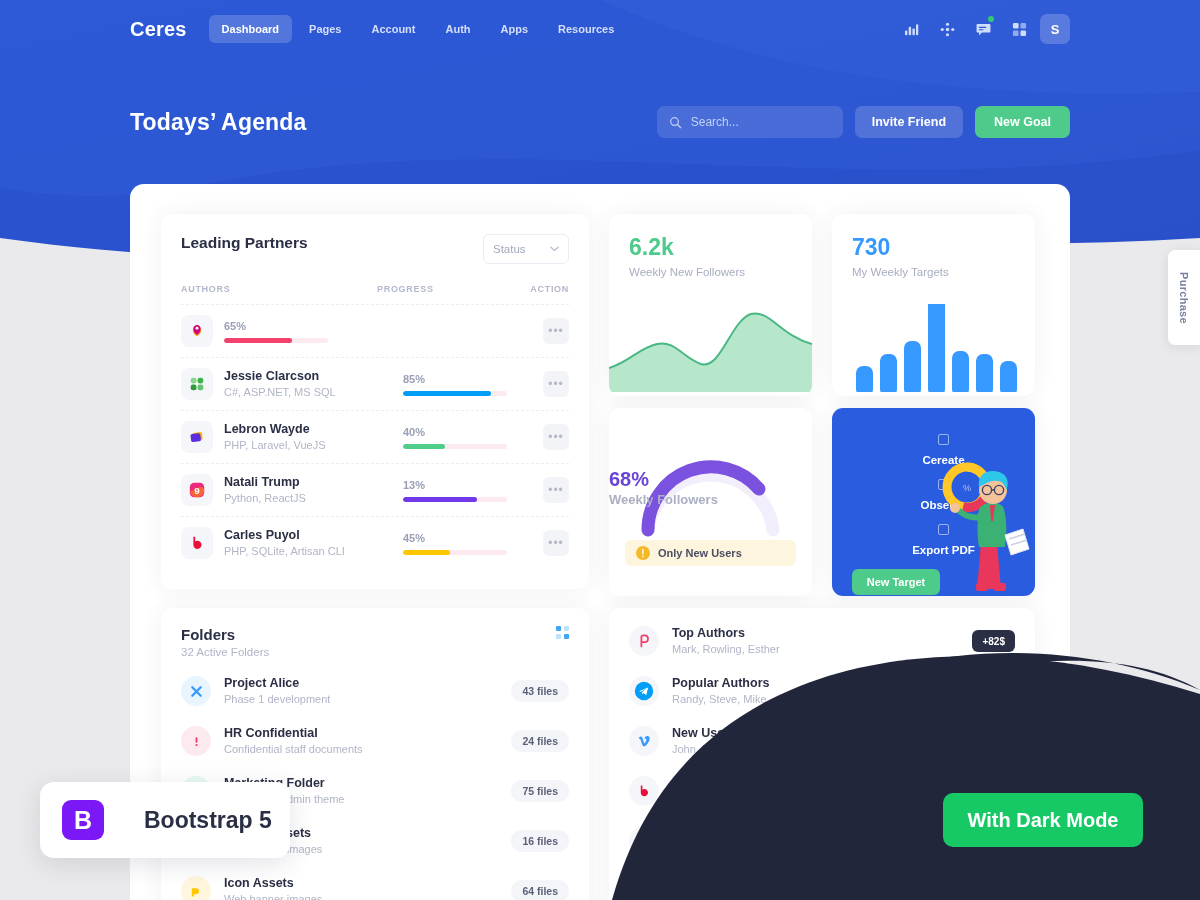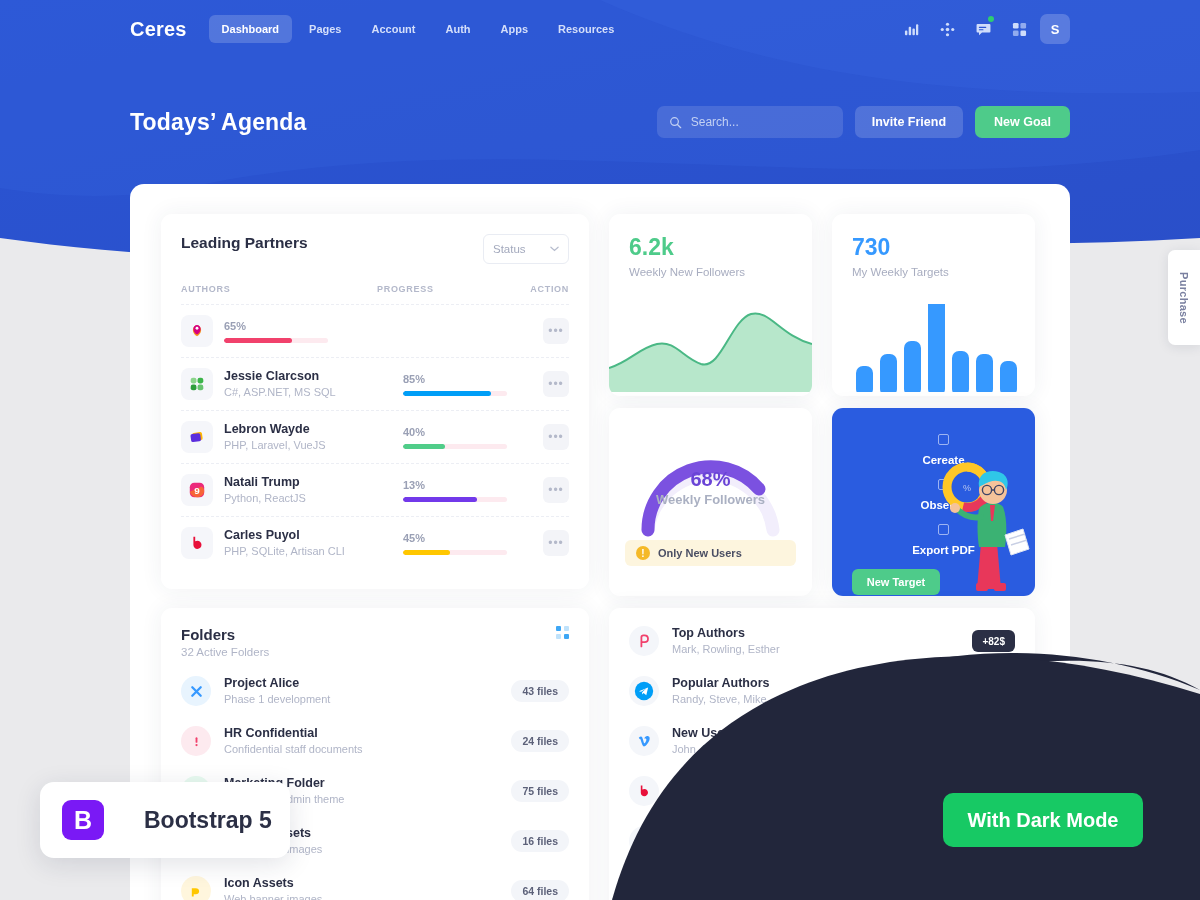--- a/index.html
+++ b/index.html
@@ -128,21 +128,21 @@
   
   #card-followers { left:479px; top:30px; width:203px; height:182px; overflow:hidden; }
   #card-targets   { left:702px; top:30px; width:203px; height:182px; overflow:hidden; }
   .stat-num { font-size:23px; font-weight:bold; padding:20px 0 0 20px; }
   .stat-lbl { font-size:11.5px; color:#a8adc0; padding:5px 0 0 20px; }
   .stat-gfx { position:absolute; left:0; bottom:0; width:100%; }
 
   #card-gauge { left:479px; top:224px; width:203px; height:188px; }
   .gauge-wrap { position:relative; width:100%; height:112px; margin-top:18px; }
   .gauge-txt {
-    position:absolute; left:0; right:0; top:42px; text-align:center;
+    position:absolute; left:0; right:0; top:42px; text-align:left;
   }
   .gauge-pct { font-size:20px; font-weight:bold; color:#6a44d6; }
   .gauge-sub { font-size:13px; font-weight:bold; color:#aab0c2; margin-top:1px; }
   .alert {
     margin:2px 16px 0 16px; height:26px; border-radius:6px; background:#fdf5de;
     display:flex; align-items:center; gap:8px; padding:0 11px;
   }
   .alert-ic {
     width:14px; height:14px; border-radius:50%; background:#f5b927;
     color:#fff; font-size:10px; font-weight:bold;

